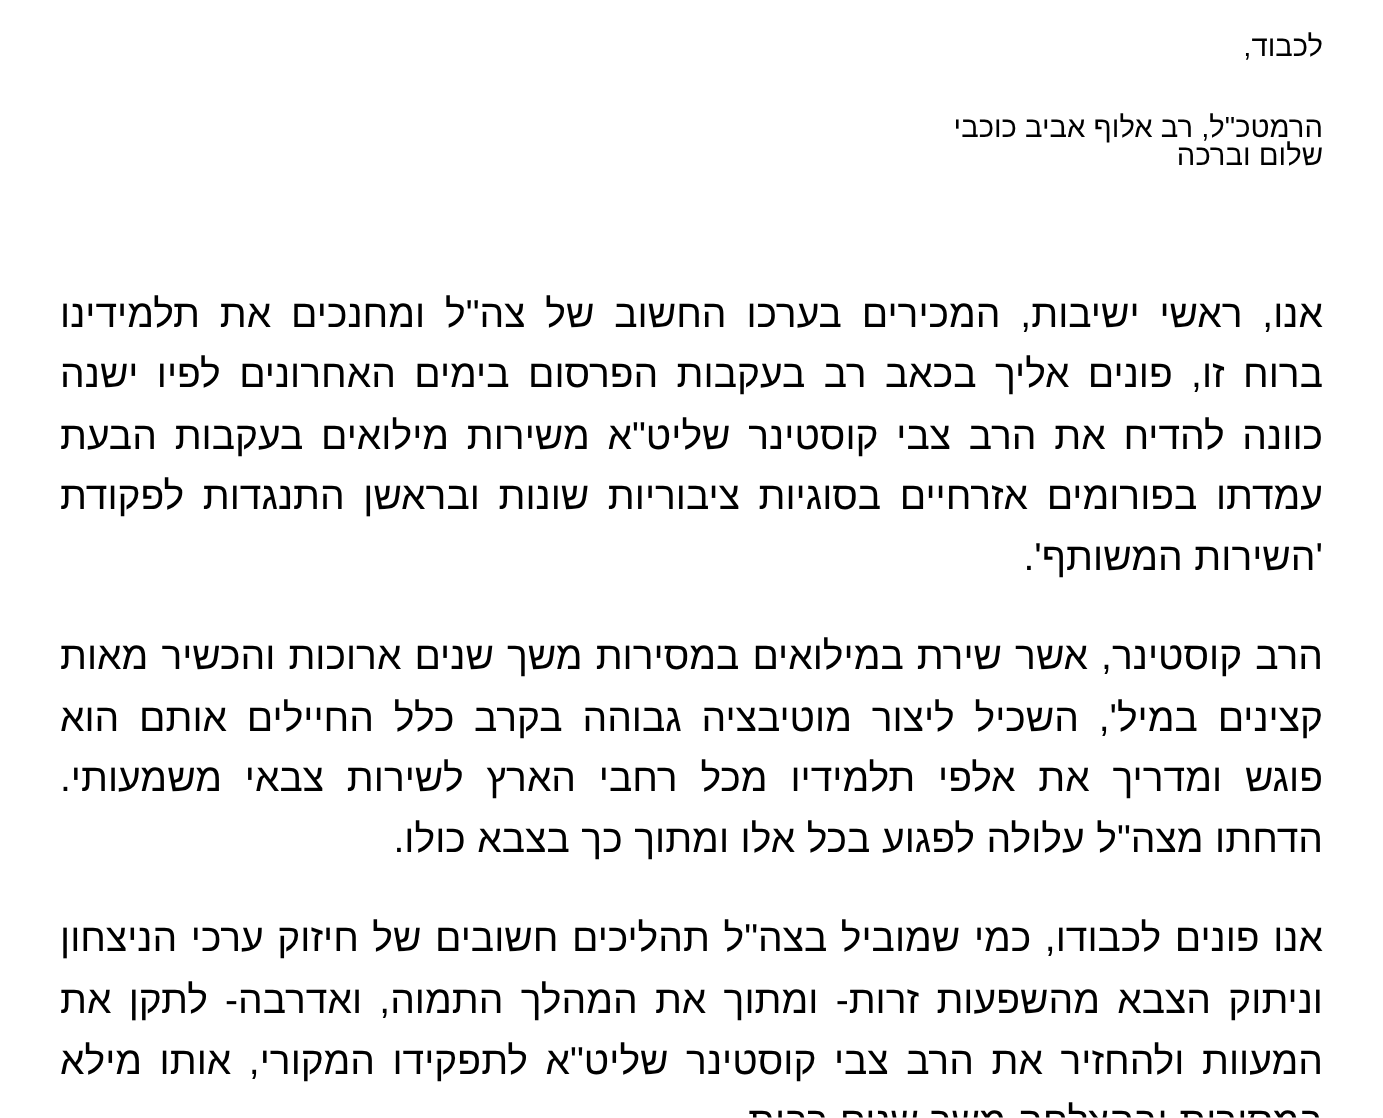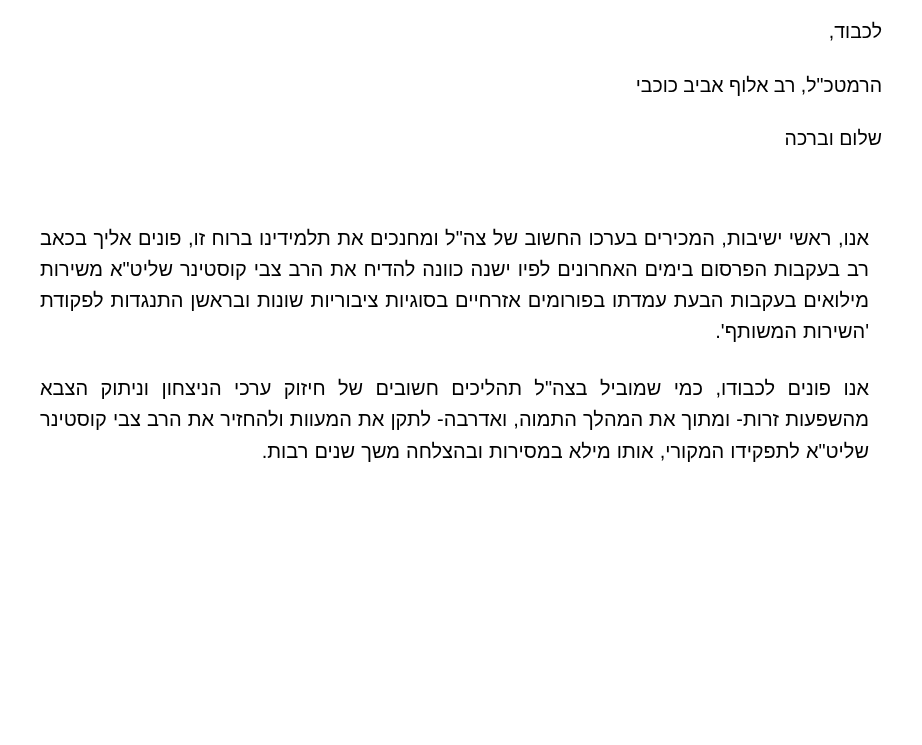--- a/index.html
+++ b/index.html
@@ -28,46 +28,47 @@
   .salutation-line {
     font-size: 19.5px;
     line-height: 1.0;
     margin: 0 0 0 0;
     padding: 0 0 0 0;
     text-align: right;
     white-space: nowrap;
   }
   .sal-1 { margin-top: 12px; }
   .sal-2 { margin-top: 34px; }
-  .sal-3 { margin-top: 34px; }
+  .sal-3 { }
 
   .body-block {
     margin-top: 74px;
   }
   .para {
-    font-size: 20px;
+    font-size: 26px;
     line-height: 1.56;
     text-align: justify;
     text-align-last: right;
-    margin: 0 13px 26px 0;
+    margin: 0 0 26px 0;
     word-spacing: 0.5px;
   }
   .para:last-child {
     margin-bottom: 0;
   }
 </style>
 </head>
 <body>
 
 <div class="page">
 
   <div class="salutation-block">
     <p class="salutation-line sal-1">לכבוד,</p>
     <p class="salutation-line sal-2">הרמטכ"ל, רב אלוף אביב כוכבי</p>
     <p class="salutation-line sal-3">שלום וברכה</p>
   </div>
 
   <div class="body-block">
     <p class="para">אנו, ראשי ישיבות, המכירים בערכו החשוב של צה"ל ומחנכים את תלמידינו ברוח זו, פונים אליך בכאב רב בעקבות הפרסום בימים האחרונים לפיו ישנה כוונה להדיח את הרב צבי קוסטינר שליט"א משירות מילואים בעקבות הבעת עמדתו בפורומים אזרחיים בסוגיות ציבוריות שונות ובראשן התנגדות לפקודת 'השירות המשותף'.</p>
+    <p class="para">הרב קוסטינר, אשר שירת במילואים במסירות משך שנים ארוכות והכשיר מאות קצינים במיל', השכיל ליצור מוטיבציה גבוהה בקרב כלל החיילים אותם הוא פוגש ומדריך את אלפי תלמידיו מכל רחבי הארץ לשירות צבאי משמעותי. הדחתו מצה"ל עלולה לפגוע בכל אלו ומתוך כך בצבא כולו.</p>
     <p class="para">אנו פונים לכבודו, כמי שמוביל בצה"ל תהליכים חשובים של חיזוק ערכי הניצחון וניתוק הצבא מהשפעות זרות- ומתוך את המהלך התמוה, ואדרבה- לתקן את המעוות ולהחזיר את הרב צבי קוסטינר שליט"א לתפקידו המקורי, אותו מילא במסירות ובהצלחה משך שנים רבות.</p>
   </div>
 
 </div>
 
 </body></html>

